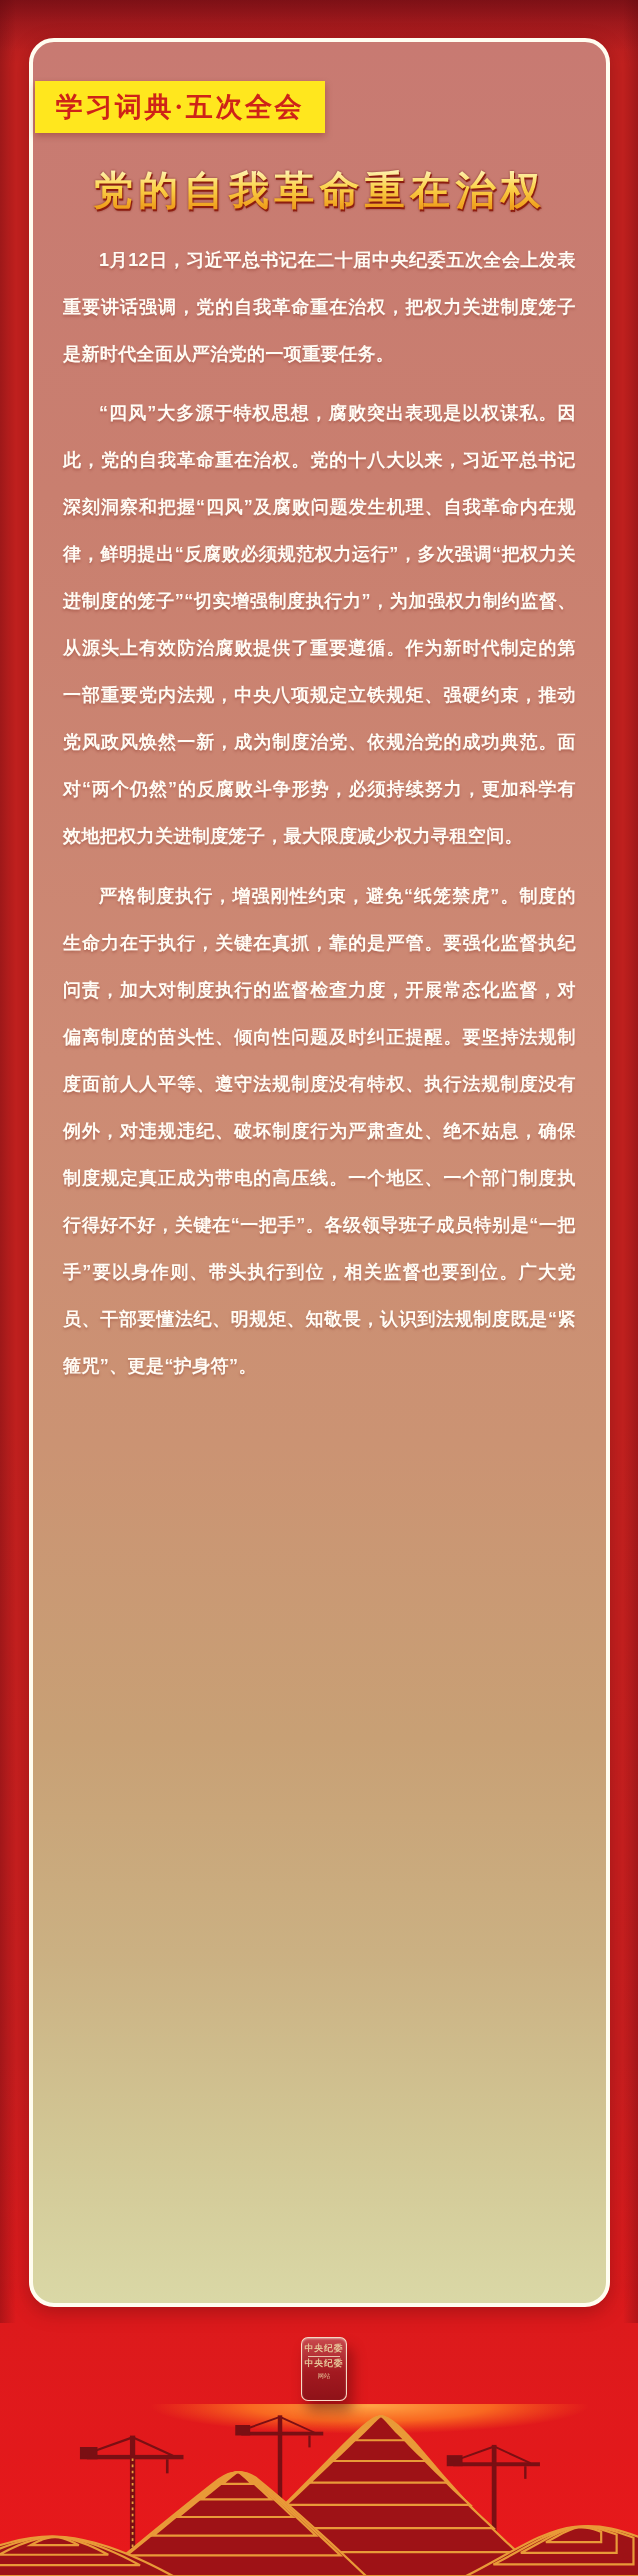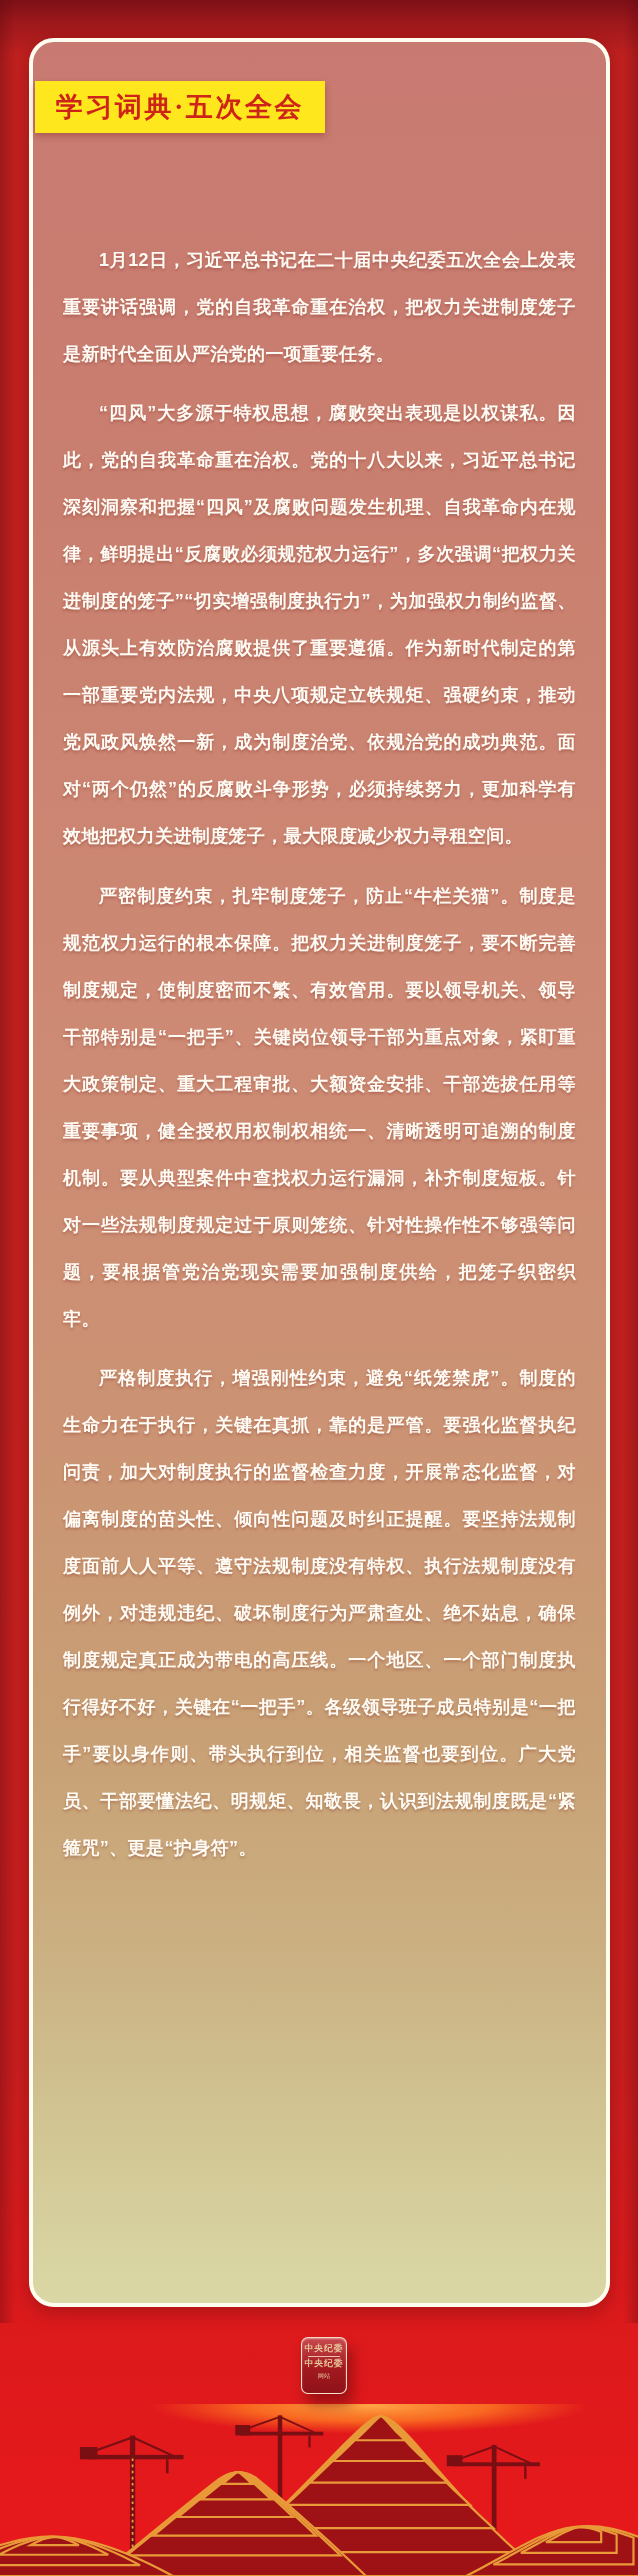--- a/index.html
+++ b/index.html
@@ -45,44 +45,46 @@
   .article{
     position:absolute;left:30px;right:30px;top:195px;
   }
   .article p{
     margin:0 0 12.3px 0;text-indent:2em;
     font-size:18px;line-height:47px;font-weight:700;color:#FFFCF5;
     text-align:justify;text-justify:inter-ideograph;letter-spacing:0.4px;
     text-shadow:0 1.8px 2.6px rgba(125,40,28,.35);
   }
   .seal{
-    position:absolute;left:301px;top:2337px;width:46px;height:57px;box-sizing:border-box;z-index:3;
+    position:absolute;left:301px;top:2337px;width:46px;height:64px;box-sizing:border-box;z-index:3;
     border:1.3px solid rgba(255,240,215,.9);border-radius:7px;padding-top:4.4px;
     background:linear-gradient(180deg,#C94A4E 0%,#A31920 55%,#8F1218 100%);
     box-shadow:5.3px 10.6px 14px rgba(70,5,8,.45), inset 0 0.9px 1.8px rgba(255,255,255,.45);
     text-align:center;
   }
   .seal-line{font-size:8.8px;font-weight:700;color:#E7C79A;letter-spacing:0.9px;line-height:12.3px;}
   .seal-divider{width:32px;border:0;border-top:0.9px solid rgba(240,220,190,.85);margin:0.9px auto;}
   .seal-site{font-size:6.2px;color:#E7C79A;margin-top:2.6px;line-height:8px;}
   .waves{position:absolute;left:0;bottom:0;width:639px;height:172px;z-index:2;display:block;}
   .mt{fill:#9E1216;stroke:#E99A38;stroke-width:2.2;}
 </style>
 </head>
 <body>
 
 <div class="poster">
 
   <div class="vignette"></div>
 
   <div class="panel">
+    <div class="title">
+      <span class="title-text">党的自我革命重在治权</span>
+    </div>
     <div class="article">
       <p>1月12日，习近平总书记在二十届中央纪委五次全会上发表重要讲话强调，党的自我革命重在治权，把权力关进制度笼子是新时代全面从严治党的一项重要任务。</p>
       <p>“四风”大多源于特权思想，腐败突出表现是以权谋私。因此，党的自我革命重在治权。党的十八大以来，习近平总书记深刻洞察和把握“四风”及腐败问题发生机理、自我革命内在规律，鲜明提出“反腐败必须规范权力运行”，多次强调“把权力关进制度的笼子”“切实增强制度执行力”，为加强权力制约监督、从源头上有效防治腐败提供了重要遵循。作为新时代制定的第一部重要党内法规，中央八项规定立铁规矩、强硬约束，推动党风政风焕然一新，成为制度治党、依规治党的成功典范。面对“两个仍然”的反腐败斗争形势，必须持续努力，更加科学有效地把权力关进制度笼子，最大限度减少权力寻租空间。</p>
-      <p>严密制度约束，扎牢制度笼子，防止“牛栏关猫”。制度是规范权力运行的根本保障。把权力关进制度笼子，要不断完善制度规定，使制度密而不繁、有效管用。要以领导机关、领导干部特别是“一把手”、关键岗位领导干部为重点对象，紧盯重大政策制定、重大工程审批、大额资金安排、干部选拔任用等重要事项，健全授权用权制权相统一、清晰透明可追溯的制度机制。要从典型案件中查找权力运行漏洞，补齐制度短板。针对一些法规制度规定过于原则笼统、针对性操作性不够强等问题，要根据管党治党现实需要加强制度供给，把笼子织密织牢。</p>
       <p>严格制度执行，增强刚性约束，避免“纸笼禁虎”。制度的生命力在于执行，关键在真抓，靠的是严管。要强化监督执纪问责，加大对制度执行的监督检查力度，开展常态化监督，对偏离制度的苗头性、倾向性问题及时纠正提醒。要坚持法规制度面前人人平等、遵守法规制度没有特权、执行法规制度没有例外，对违规违纪、破坏制度行为严肃查处、绝不姑息，确保制度规定真正成为带电的高压线。一个地区、一个部门制度执行得好不好，关键在“一把手”。各级领导班子成员特别是“一把手”要以身作则、带头执行到位，相关监督也要到位。广大党员、干部要懂法纪、明规矩、知敬畏，认识到法规制度既是“紧箍咒”、更是“护身符”。</p>
     </div>
   </div>
 
   <div class="tag">
     <span class="tag-label">学习词典·五次全会</span>
   </div>
 
   <div class="seal">
     <div class="seal-line">中央纪委</div>

